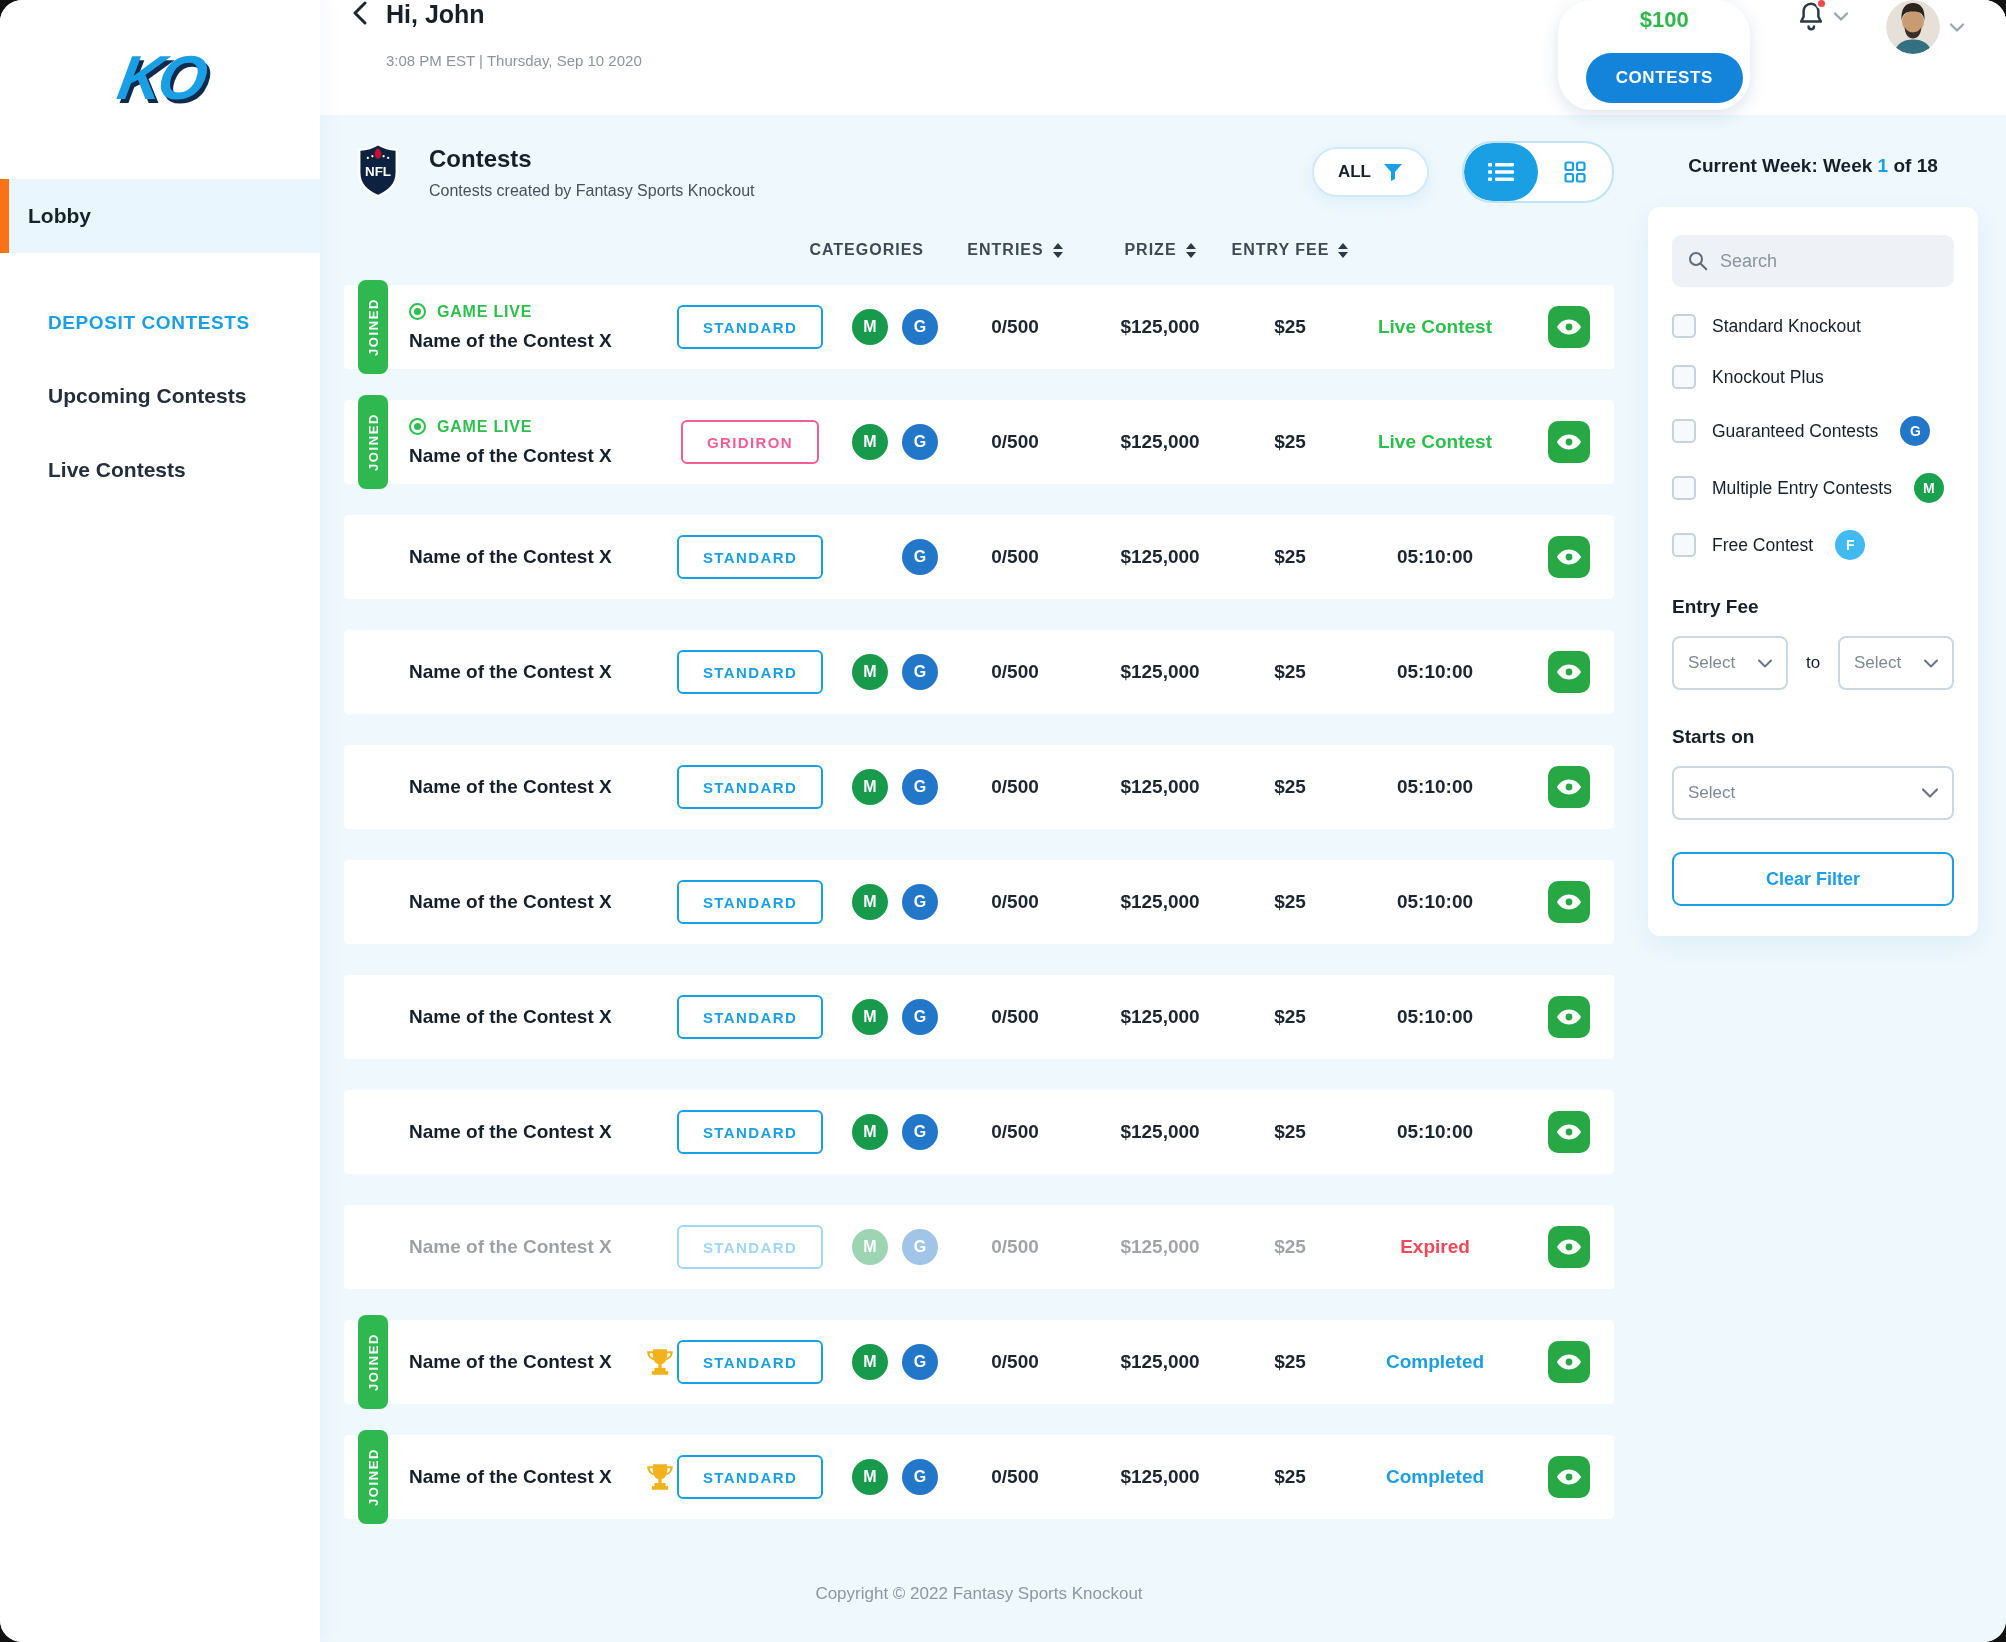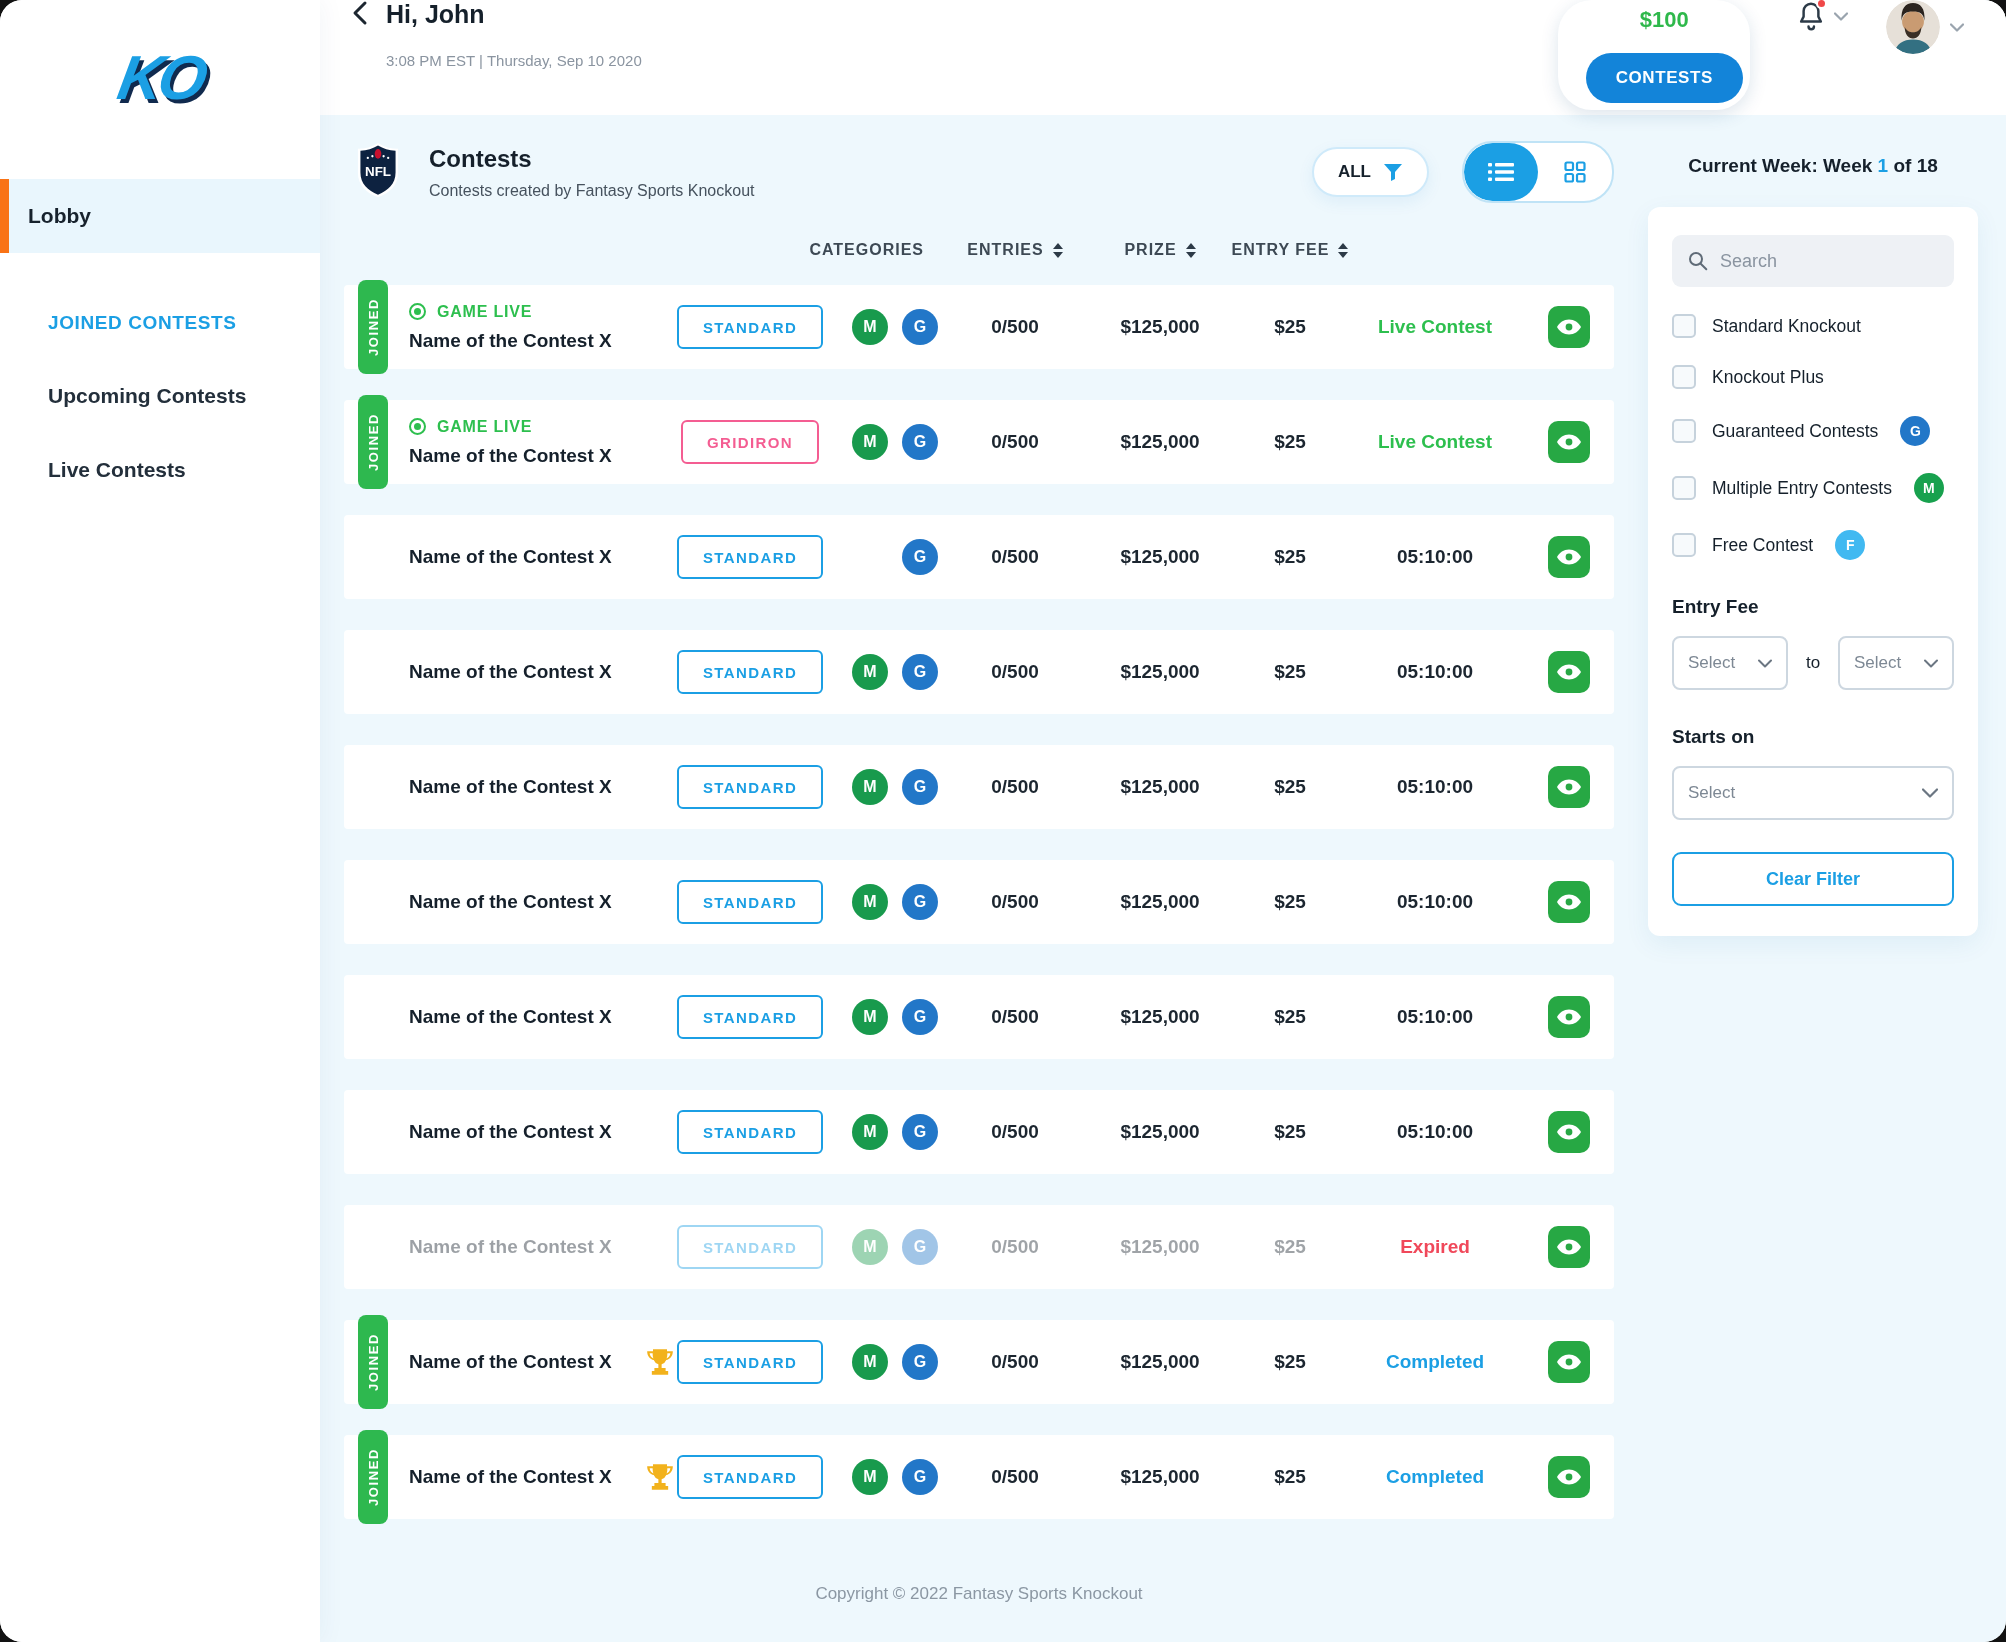--- a/index.html
+++ b/index.html
@@ -118,21 +118,21 @@
 </style>
 </head>
 <body>
 
 <div class="app">
 
   <aside class="sidebar">
     <div class="logo">KO</div>
     <nav class="nav">
         <div class="nav-item active">Lobby</div>
-        <div class="nav-item selected">JOINED CONTESTS</div>
+        <div class="nav-item selected">DEPOSIT CONTESTS</div>
         <div class="nav-item normal">Upcoming Contests</div>
         <div class="nav-item normal">Live Contests</div>
       </nav>
   </aside>
 
   <div class="main">
 
     <header class="topbar">
       <button class="back-btn">
         <svg width="16" height="26" viewBox="0 0 16 26" fill="none" stroke="#1c2630" stroke-width="3" stroke-linecap="round" stroke-linejoin="round">

